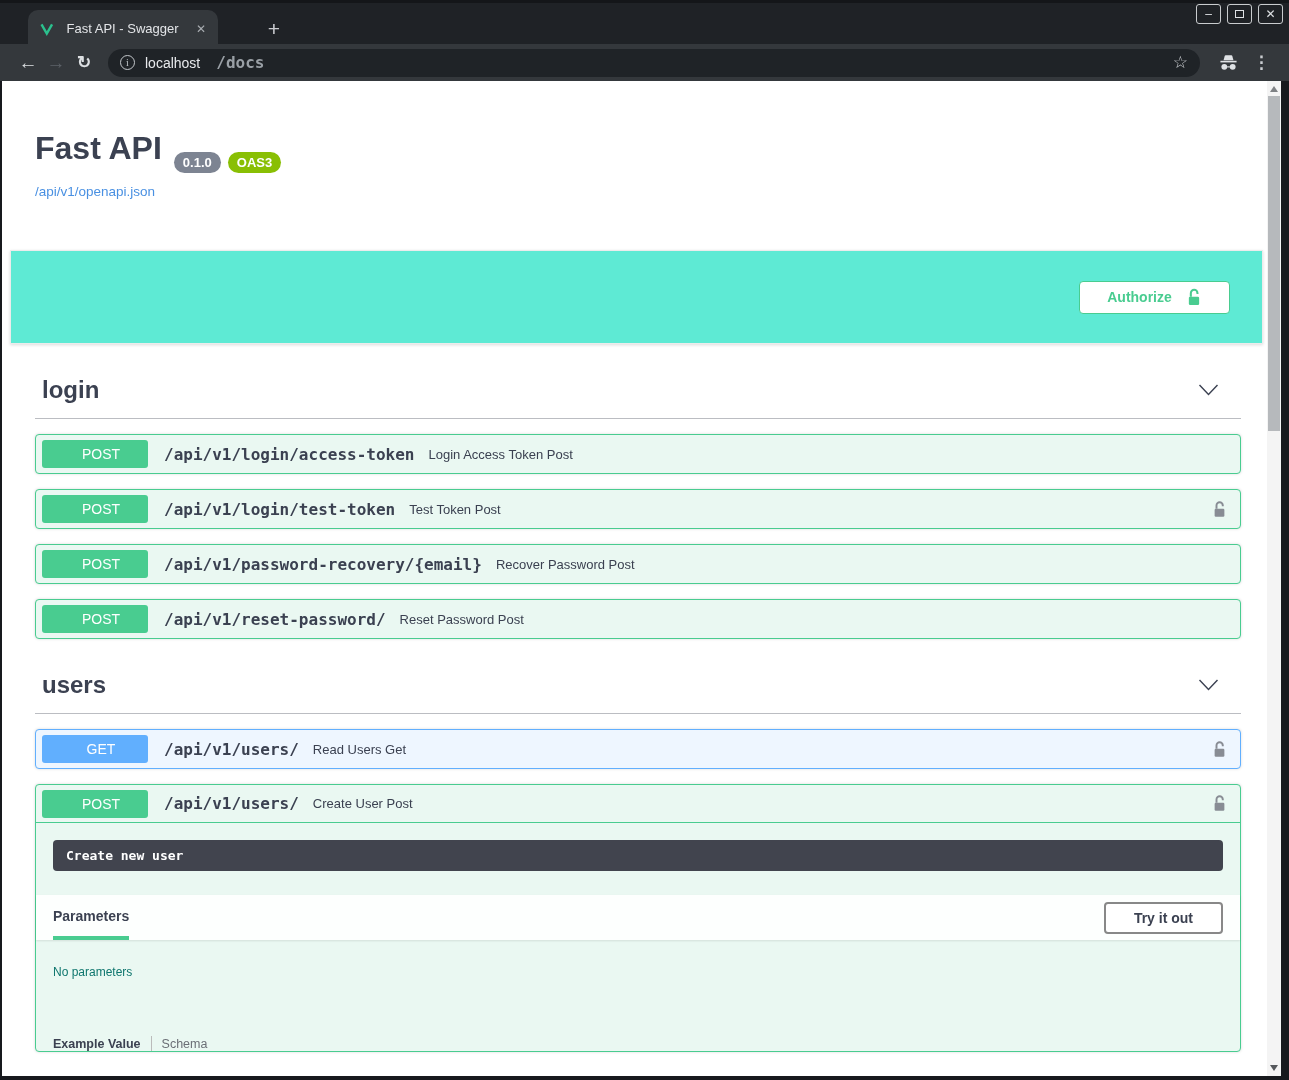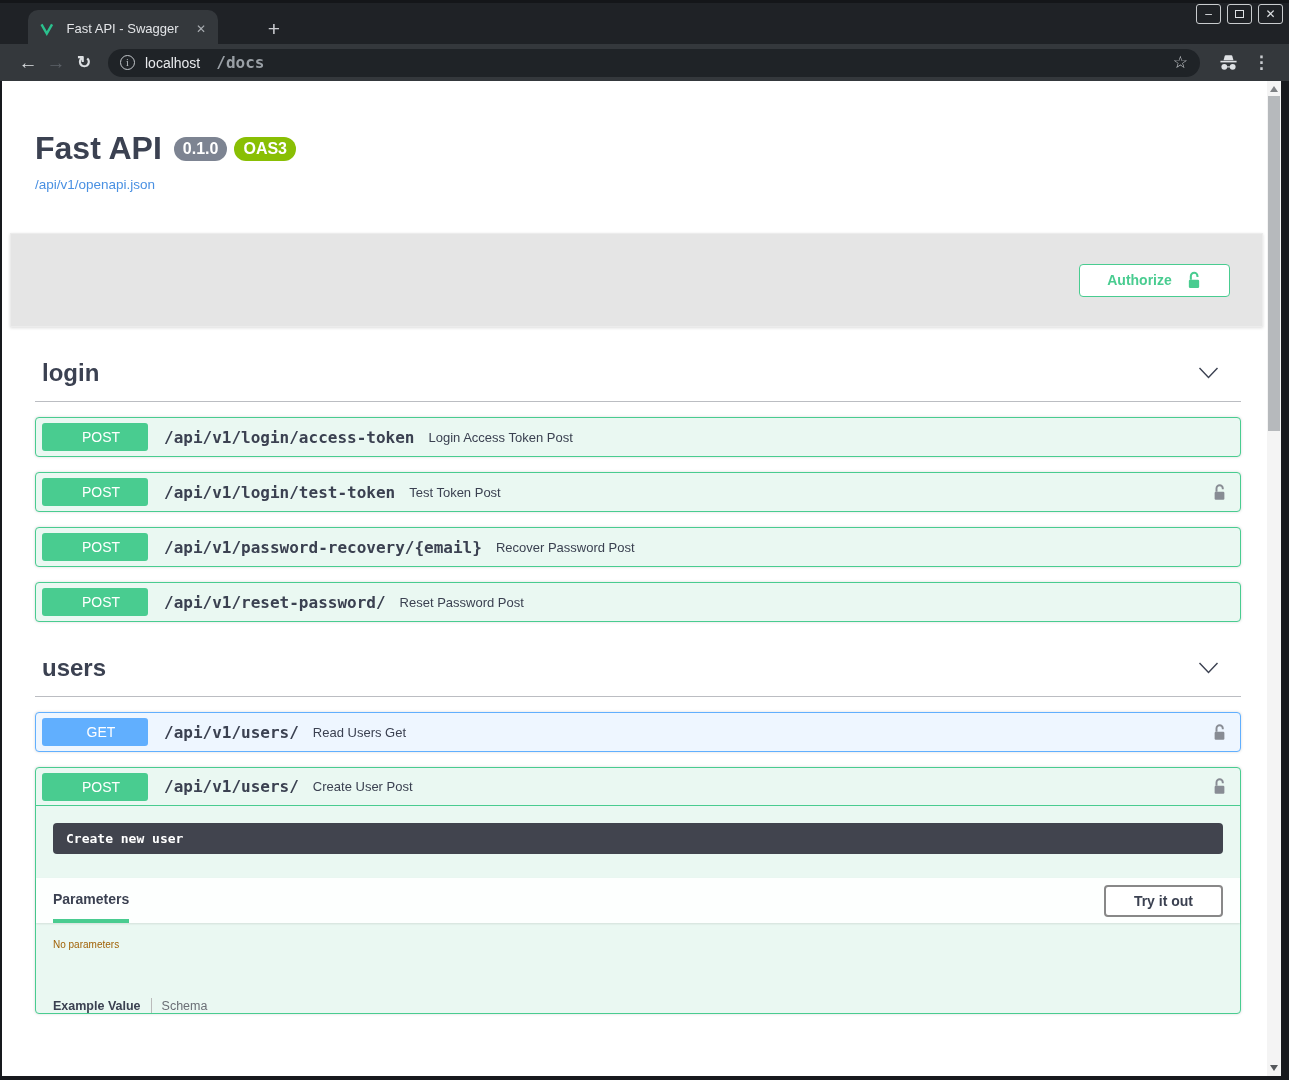--- a/index.html
+++ b/index.html
@@ -39,26 +39,26 @@
   .scrollbar{position:absolute;top:0;right:0;bottom:0;width:14px;background:#f4f4f4;}
   .sb-tri{position:absolute;left:3px;width:0;height:0;border-left:4px solid transparent;border-right:4px solid transparent;}
   .sb-up{top:5px;border-bottom:6px solid #7e8184;}
   .sb-down{bottom:5px;border-top:6px solid #55585c;}
   .sb-thumb{position:absolute;top:15px;left:1px;width:12px;height:335px;background:#b6b9bc;}
 
   
   .sw-info{padding:50px 33px 0 33px;}
   .title-row{display:flex;align-items:flex-start;}
   .h1{font-size:32px;font-weight:bold;color:#3b4151;line-height:1.1;}
-  .badge{font-size:16px;font-weight:bold;color:#fff;padding:3px 9px;border-radius:20px;margin-top:6px;}
+  .badge{font-size:13px;font-weight:bold;color:#fff;padding:3px 9px;border-radius:20px;margin-top:21px;}
   .badge.version{background:#7d8492;margin-left:12px;}
   .badge.oas{background:#89bf04;margin-left:7px;}
   .spec-link{display:inline-block;margin-top:11px;color:#4990e2;font-size:13.5px;text-decoration:none;}
 
-  .scheme-container{margin:40px 4px 0 8px;height:94px;background:#e5e5e5;border:1px solid #ececec;
+  .scheme-container{margin:50px 4px 0 8px;height:94px;background:#5eead4;border:1px solid #ececec;
                     box-shadow:0 1px 3px rgba(0,0,0,.14);display:flex;align-items:center;justify-content:flex-end;padding-right:32px;}
   .authorize-btn{display:flex;align-items:center;justify-content:center;gap:14px;width:151px;height:33px;background:#fff;
                  border:1px solid #49cc90;border-radius:4px;color:#49cc90;font-weight:bold;font-size:14px;}
 
   
   .section{margin:28px 26px 0 33px;}
   .section-head{display:flex;align-items:center;justify-content:space-between;padding:4px 22px 14px 7px;
                 border-bottom:1px solid rgba(59,65,81,.35);}
   .section-title{font-size:24px;font-weight:bold;color:#3b4151;}
 
@@ -78,21 +78,21 @@
   .opblock-open{margin-top:15px;border:1px solid #49cc90;border-radius:4px;background:#eaf8f2;box-shadow:0 0 3px rgba(0,0,0,.15);}
   .opblock-open .op-head{height:38px;display:flex;align-items:center;border-bottom:1px solid #49cc90;}
   .op-desc{margin:17px 17px 0 17px;background:#41444e;border-radius:4px;color:#fff;
            font-family:"DejaVu Sans Mono",monospace;font-weight:bold;font-size:13px;padding:8px 13px;}
   .sec-band{margin-top:24px;background:rgba(255,255,255,.88);box-shadow:0 1px 2px rgba(0,0,0,.1);
             min-height:45px;display:flex;align-items:center;justify-content:space-between;padding:0 17px;}
   .param-tab{align-self:stretch;display:flex;align-items:center;font-weight:bold;font-size:14px;color:#3b4151;
              border-bottom:4px solid #49cc90;}
   .tryout-btn{border:2px solid #888;border-radius:4px;background:#fff;font-weight:bold;font-size:14px;color:#3b4151;
               padding:6px 28px;}
-  .no-params{padding:16px 17px;font-size:10px;color:#a16207;}
+  .no-params{padding:25px 17px;font-size:12px;color:#0f766e;}
   .req-left{display:flex;align-items:flex-start;}
   .req-label{font-weight:bold;font-size:14px;color:#3b4151;}
   .required{color:#f93e3e;font-size:10px;margin-left:7px;position:relative;top:-4px;}
   .media-select{width:230px;height:29px;border:2px solid #41444e;border-radius:4px;background:#fff;
                 display:flex;align-items:center;justify-content:space-between;padding:0 12px;
                 font-weight:bold;font-size:14px;color:#3b4151;}
   .model-tabs{margin:32px 17px 0 17px;display:flex;align-items:center;font-size:12.5px;}
   .example-tab{font-weight:bold;color:#3b4151;}
   .tab-divider{width:1px;height:15px;background:#bbb;margin:0 10px;}
   .schema-tab{color:#6b6f76;}

